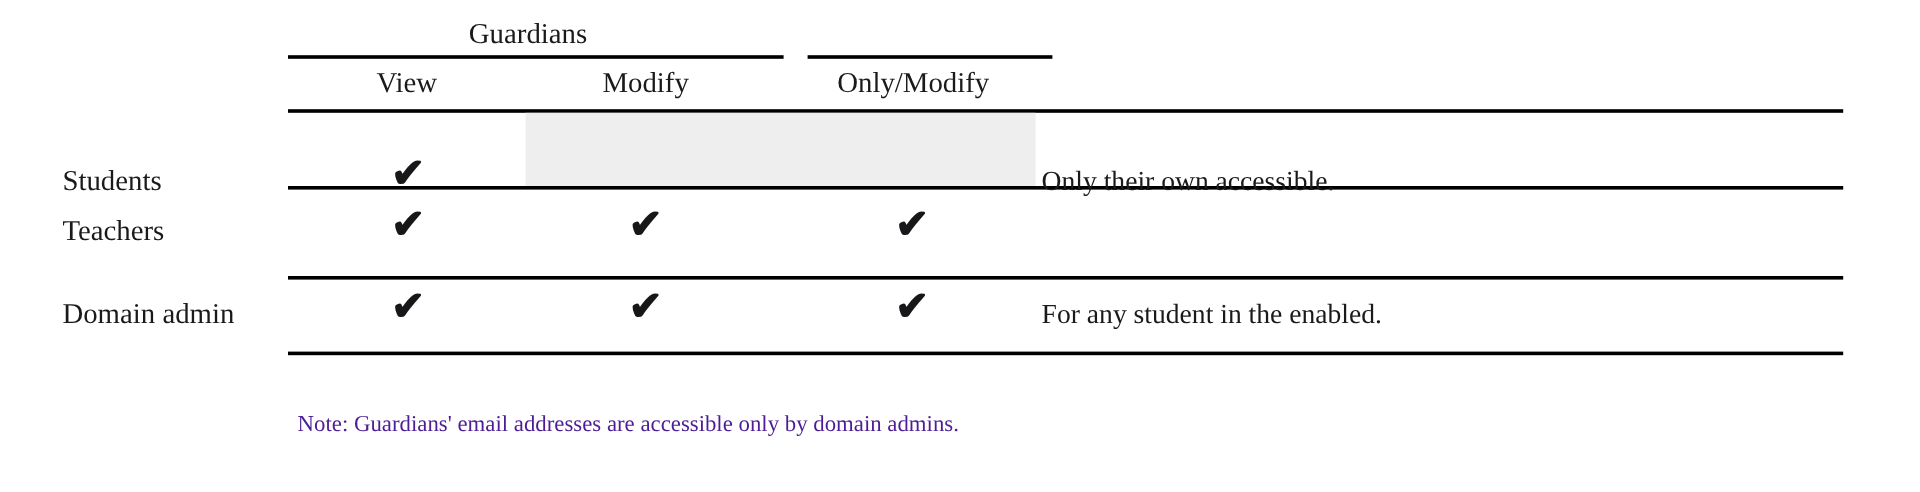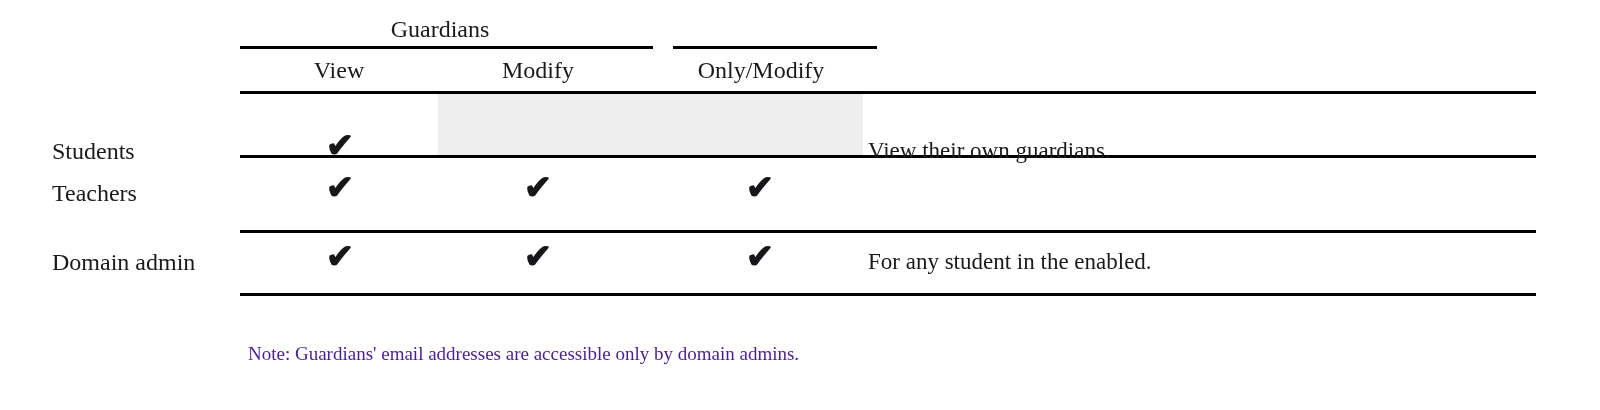--- a/index.html
+++ b/index.html
@@ -173,21 +173,21 @@
   <div class="rule rule-main rule-r0"></div>
   <div class="rule rule-main rule-r1"></div>
   <div class="rule rule-main rule-r2"></div>
   <div class="rule rule-main rule-r3"></div>
 
   <div class="shaded-cell"></div>
 
   <div class="row row-students">
     <div class="row-label">Students</div>
     <div class="check check-view">✔</div>
-    <div class="row-desc">View their own guardians.</div>
+    <div class="row-desc">Only their own accessible.</div>
   </div>
 
   <div class="row row-teachers">
     <div class="row-label">Teachers</div>
     <div class="check check-view">✔</div>
     <div class="check check-modify">✔</div>
     <div class="check check-inv">✔</div>
   </div>
 
   <div class="row row-admin">

